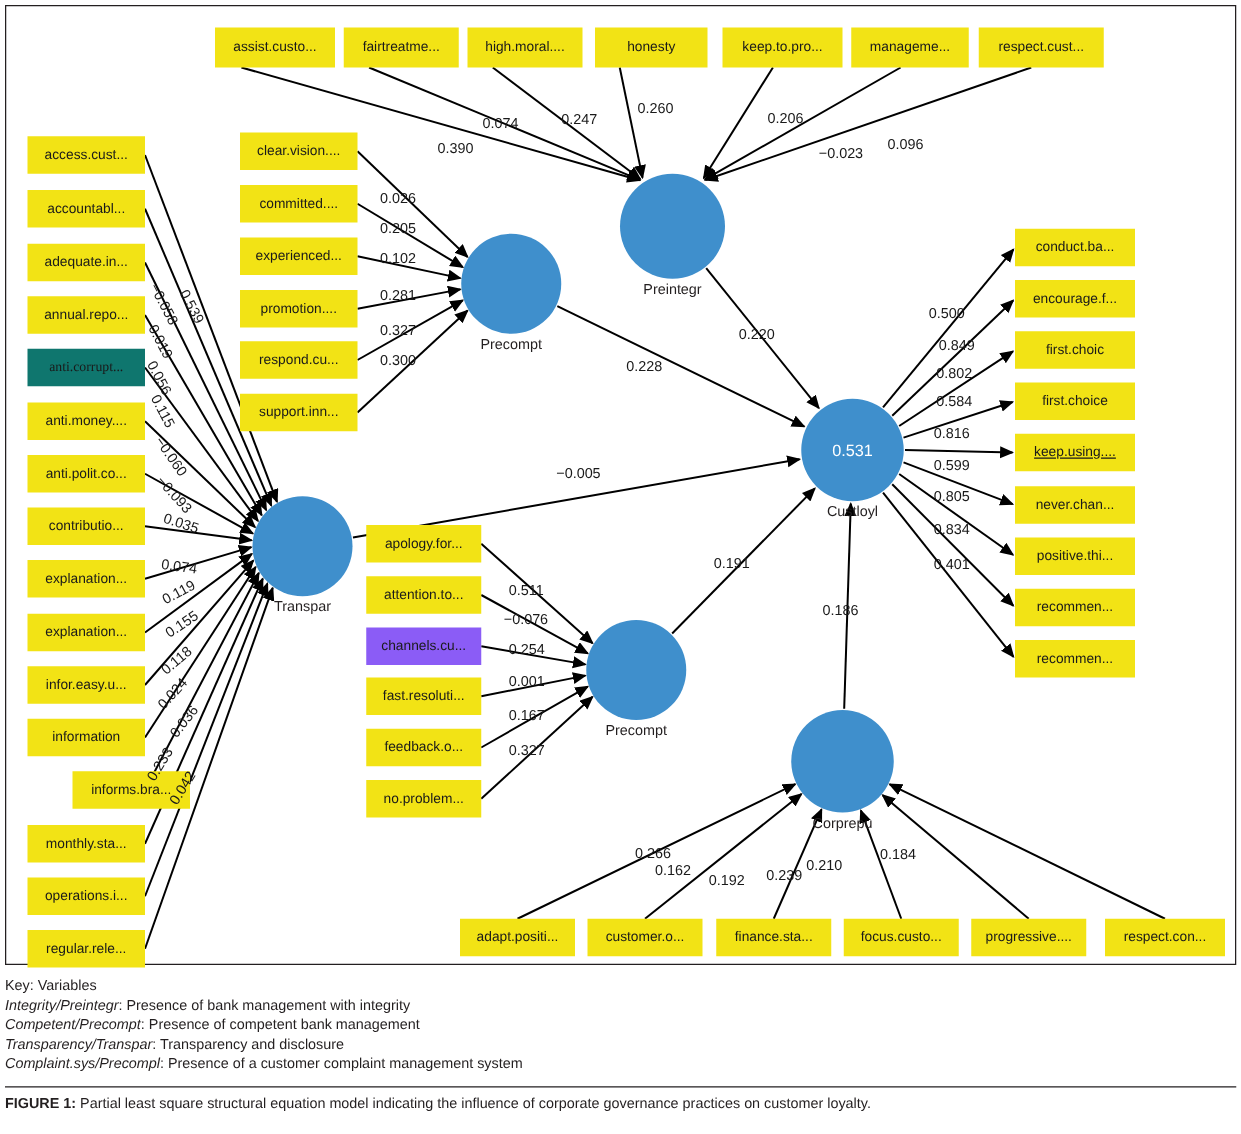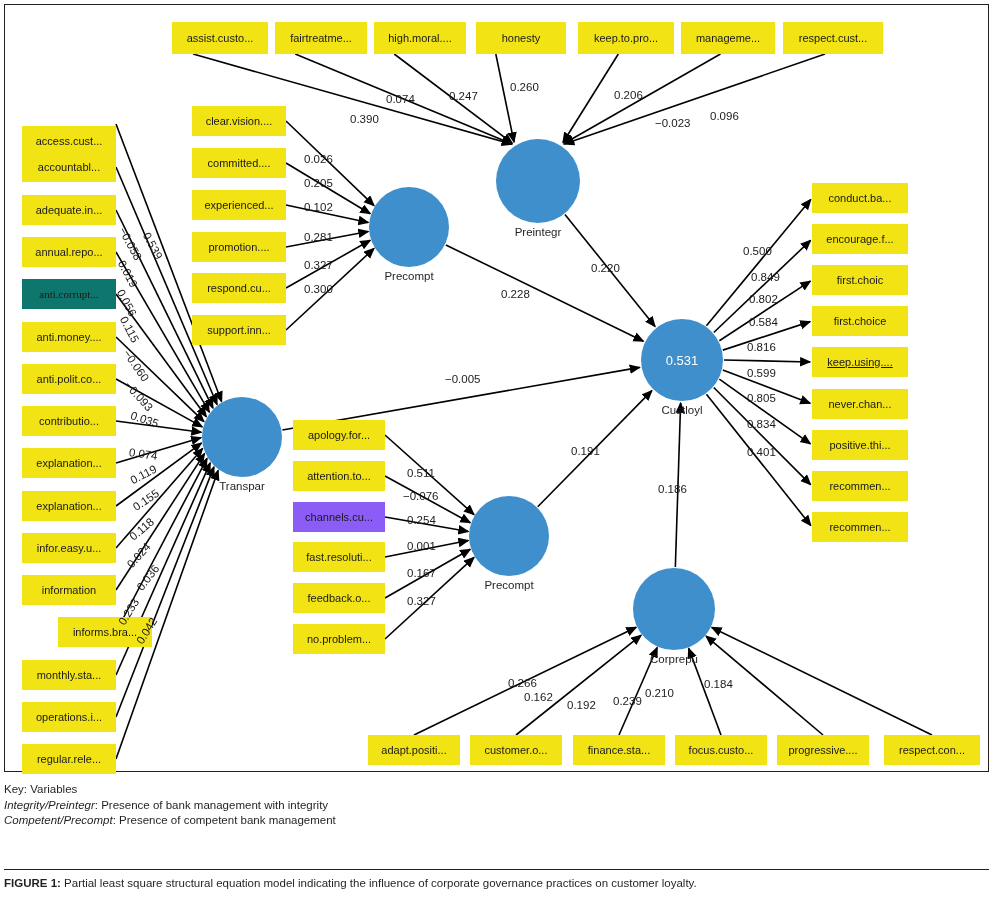--- a/index.html
+++ b/index.html
@@ -123,21 +123,21 @@
         <div class="box" style="left: 471px; top: 17px; width: 90px; height: 32px; background: rgb(242, 227, 21);">honesty</div>
         <div class="box" style="left: 573px; top: 17px; width: 96px; height: 32px; background: rgb(242, 227, 21);">keep.to.pro...</div>
         <div class="box" style="left: 676px; top: 17px; width: 94px; height: 32px; background: rgb(242, 227, 21);">manageme...</div>
         <div class="box" style="left: 778px; top: 17px; width: 100px; height: 32px; background: rgb(242, 227, 21);">respect.cust...</div>
         <div class="box" style="left: 187px; top: 101px; width: 94px; height: 30px; background: rgb(242, 227, 21);">clear.vision....</div>
         <div class="box" style="left: 187px; top: 143px; width: 94px; height: 30px; background: rgb(242, 227, 21);">committed....</div>
         <div class="box" style="left: 187px; top: 185px; width: 94px; height: 30px; background: rgb(242, 227, 21);">experienced...</div>
         <div class="box" style="left: 187px; top: 227px; width: 94px; height: 30px; background: rgb(242, 227, 21);">promotion....</div>
         <div class="box" style="left: 187px; top: 268px; width: 94px; height: 30px; background: rgb(242, 227, 21);">respond.cu...</div>
         <div class="box" style="left: 187px; top: 310px; width: 94px; height: 30px; background: rgb(242, 227, 21);">support.inn...</div>
-        <div class="box" style="left: 17px; top: 104px; width: 94px; height: 30px; background: rgb(242, 227, 21); margin-top: 17px;">access.cust...</div>
+        <div class="box" style="left: 17px; top: 104px; width: 94px; height: 30px; background: rgb(242, 227, 21);">access.cust...</div>
         <div class="box" style="left: 17px; top: 147px; width: 94px; height: 30px; background: rgb(242, 227, 21);">accountabl...</div>
         <div class="box" style="left: 17px; top: 190px; width: 94px; height: 30px; background: rgb(242, 227, 21);">adequate.in...</div>
         <div class="box" style="left: 17px; top: 232px; width: 94px; height: 30px; background: rgb(242, 227, 21);">annual.repo...</div>
         <div class="box" style="left: 17px; top: 274px; width: 94px; height: 30px; background: #0f766e; font-family: Liberation Serif, serif;">anti.corrupt...</div>
         <div class="box" style="left: 17px; top: 317px; width: 94px; height: 30px; background: rgb(242, 227, 21);">anti.money....</div>
         <div class="box" style="left: 17px; top: 359px; width: 94px; height: 30px; background: rgb(242, 227, 21);">anti.polit.co...</div>
         <div class="box" style="left: 17px; top: 401px; width: 94px; height: 30px; background: rgb(242, 227, 21);">contributio...</div>
         <div class="box" style="left: 17px; top: 443px; width: 94px; height: 30px; background: rgb(242, 227, 21);">explanation...</div>
         <div class="box" style="left: 17px; top: 486px; width: 94px; height: 30px; background: rgb(242, 227, 21);">explanation...</div>
         <div class="box" style="left: 17px; top: 528px; width: 94px; height: 30px; background: rgb(242, 227, 21);">infor.easy.u...</div>
@@ -241,20 +241,22 @@
         <div class="coef" style="left: 566px; top: 440px;">0.191</div>
         <div class="coef" style="left: 653px; top: 478px;">0.186</div>
       </div>
   </div>
 
   <div id="key">
     <div class="kline">Key: Variables</div>
     <div id="keylist">
         <div class="kline"><span class="kterm">Integrity/Preintegr</span><span>: Presence of bank management with integrity</span></div>
         <div class="kline"><span class="kterm">Competent/Precompt</span><span>: Presence of competent bank management</span></div>
+        <div class="kline"><span class="kterm">Transparency/Transpar</span><span>: Transparency and disclosure</span></div>
+        <div class="kline"><span class="kterm">Complaint.sys/Precompl</span><span>: Presence of a customer complaint management system</span></div>
       </div>
   </div>
 
   <div id="caprule"></div>
   <div id="caption">
     <span class="cfig">FIGURE 1:</span>
     <span>Partial least square structural equation model indicating the influence of corporate governance practices on customer loyalty.</span>
   </div>
 </div>
 

